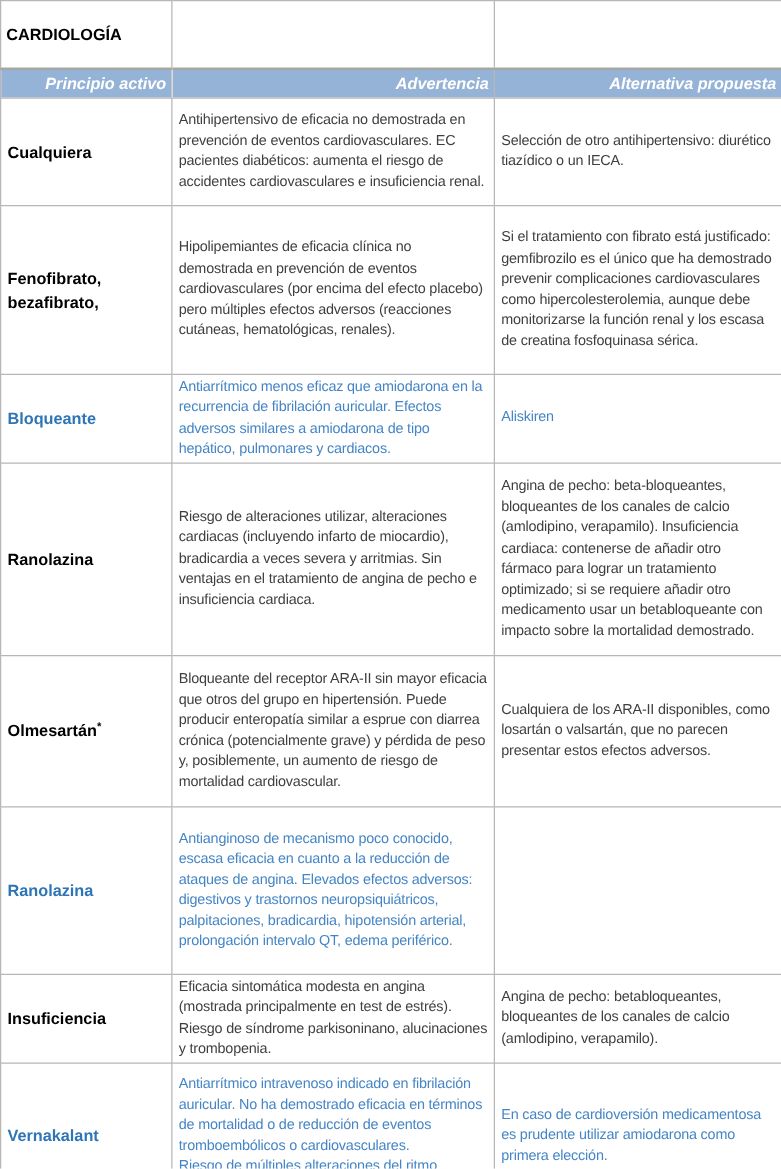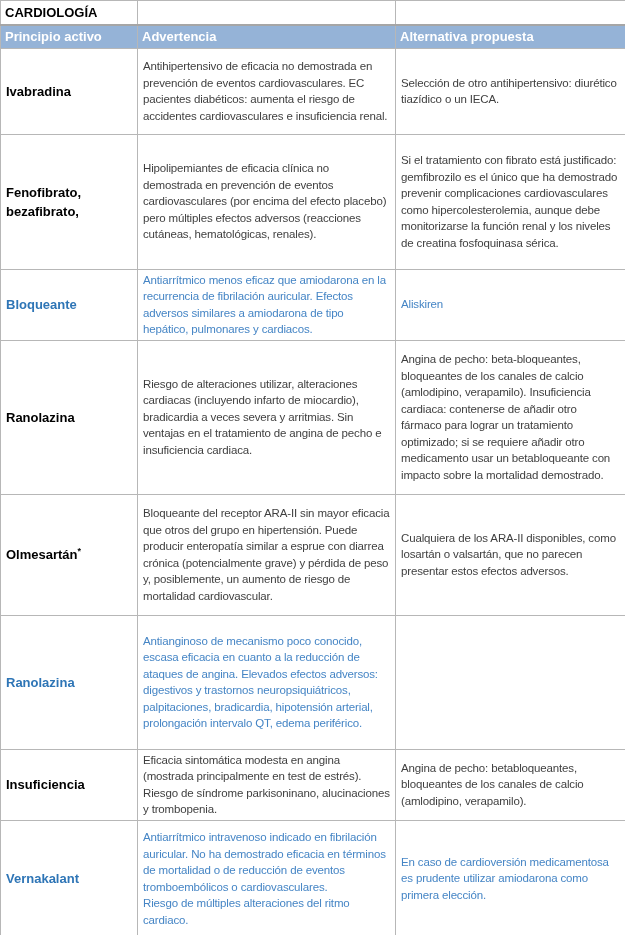--- a/index.html
+++ b/index.html
@@ -15,31 +15,31 @@
   col.c1{width:137px} col.c2{width:258px} col.c3{width:230px}
   td,th{
     border:1px solid #b7b7b7;
     vertical-align:middle;
     padding:2px 5px;
     box-sizing:border-box;
     overflow:hidden;
   }
   
   tr.title-row{height:22px;}
-  tr.title-row td{border-bottom:2px solid #a6a6a6;padding:4px 4px;}
+  tr.title-row td{border-bottom:2px solid #a6a6a6;padding:19px 4px;}
   .title-cell{
     font-size:13px;font-weight:bold;color:#000;
     white-space:nowrap;
   }
   
   tr.header-row{height:23px;}
   tr.header-row th{
     background:var(--header-bg,#95b3d7);
     color:#ffffff;font-size:13px;font-weight:bold;
-    text-align:left;padding:2px 4px;
+    text-align:right;padding:2px 4px;font-style:italic;
   }
   
   .drug-cell{
     font-size:13px;font-weight:bold;color:#000;
     white-space:pre-line;line-height:19px;padding-left:5px;
   }
   .warn-cell,.alt-cell{
     font-size:11.5px;line-height:16.5px;color:#3f3f3f;
     letter-spacing:-0.15px;
     white-space:pre-line;
@@ -75,29 +75,29 @@
         <td></td>
       </tr>
       <tr class="header-row">
         <th>Principio activo</th>
         <th>Advertencia</th>
         <th>Alternativa propuesta</th>
       </tr>
     </thead>
     <tbody id="rows-body">
         <tr class="drug-row">
-    <td class="drug-cell"><span class="drug-name">Ivabradina</span><sup class="drug-sup"></sup></td>
+    <td class="drug-cell"><span class="drug-name">Cualquiera</span><sup class="drug-sup"></sup></td>
     <td class="warn-cell">Antihipertensivo de eficacia no demostrada en prevención de eventos cardiovasculares. EC pacientes diabéticos: aumenta el riesgo de accidentes cardiovasculares e insuficiencia renal.</td>
     <td class="alt-cell">Selección de otro antihipertensivo: diurético tiazídico o un IECA.</td>
   </tr>
         <tr class="drug-row">
     <td class="drug-cell"><span class="drug-name">Fenofibrato,
 bezafibrato,</span><sup class="drug-sup"></sup></td>
     <td class="warn-cell">Hipolipemiantes de eficacia clínica no demostrada en prevención de eventos cardiovasculares (por encima del efecto placebo) pero múltiples efectos adversos (reacciones cutáneas, hematológicas, renales).</td>
-    <td class="alt-cell">Si el tratamiento con fibrato está justificado: gemfibrozilo es el único que ha demostrado prevenir complicaciones cardiovasculares como hipercolesterolemia, aunque debe monitorizarse la función renal y los niveles de creatina fosfoquinasa sérica.</td>
+    <td class="alt-cell">Si el tratamiento con fibrato está justificado: gemfibrozilo es el único que ha demostrado prevenir complicaciones cardiovasculares como hipercolesterolemia, aunque debe monitorizarse la función renal y los escasa de creatina fosfoquinasa sérica.</td>
   </tr>
         <tr class="drug-row blue">
     <td class="drug-cell"><span class="drug-name">Bloqueante</span><sup class="drug-sup"></sup></td>
     <td class="warn-cell">Antiarrítmico menos eficaz que amiodarona en la recurrencia de fibrilación auricular. Efectos adversos similares a amiodarona de tipo hepático, pulmonares y cardiacos.</td>
     <td class="alt-cell">Aliskiren</td>
   </tr>
         <tr class="drug-row">
     <td class="drug-cell"><span class="drug-name">Ranolazina</span><sup class="drug-sup"></sup></td>
     <td class="warn-cell">Riesgo de alteraciones utilizar, alteraciones cardiacas (incluyendo infarto de miocardio), bradicardia a veces severa y arritmias. Sin ventajas en el tratamiento de angina de pecho e insuficiencia cardiaca.</td>
     <td class="alt-cell">Angina de pecho: beta-bloqueantes, bloqueantes de los canales de calcio (amlodipino, verapamilo). Insuficiencia cardiaca: contenerse de añadir otro fármaco para lograr un tratamiento optimizado; si se requiere añadir otro medicamento usar un betabloqueante con impacto sobre la mortalidad demostrado.</td>

